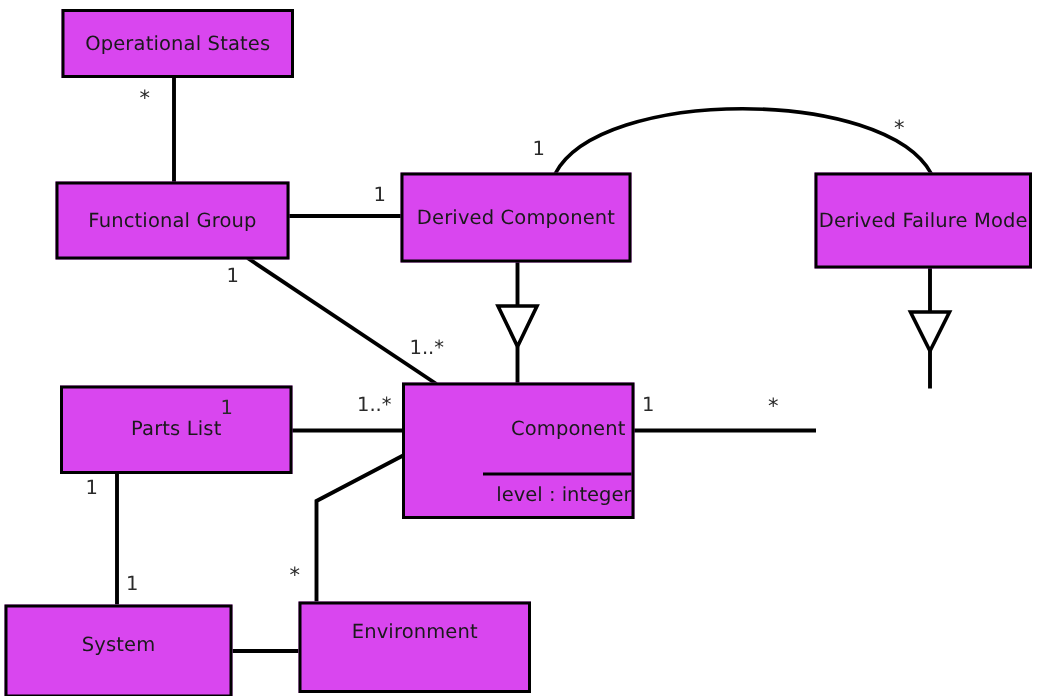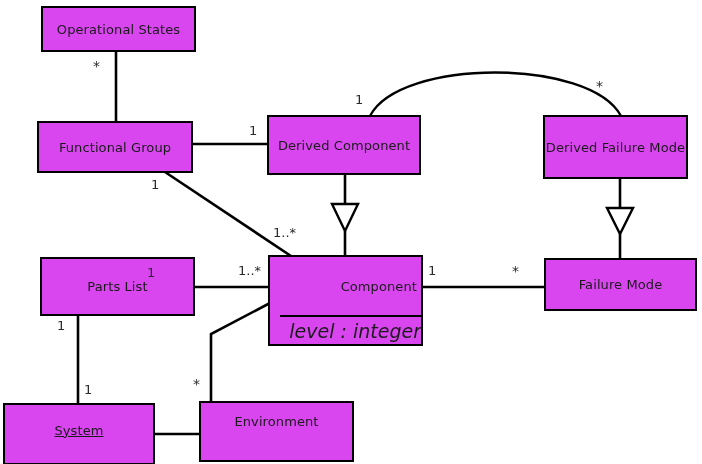--- a/index.html
+++ b/index.html
@@ -45,25 +45,24 @@
     letter-spacing: 0.1px;
     white-space: nowrap;
     padding: 0 4px;
   }
   .uml-attr-compartment {
     border-top: 2px solid #000000;
     display: flex;
     align-items: center;
     justify-content: flex-start;
     color: #1a1a1a;
-    font-size: 19px;
+    font-size: 13px;
     white-space: nowrap;
     padding-left: 9px;
     box-sizing: border-box;
-    font-style: italic;
   }
   .mult-label {
     position: absolute;
     color: #2a2a2a;
     font-size: 13px;
     line-height: 13px;
     white-space: nowrap;
     z-index: 3;
     background: transparent;
   }
@@ -123,26 +122,23 @@
 
   <div class="uml-class" style="left:2px; top:257px; width:155px; height:59px;margin-left:38px;">
     <div class="uml-name-compartment">Parts List</div>
   </div>
 
   <div class="uml-class" style="left:268px; top:255px; width:155px; height:91px;align-items:flex-end;">
     <div class="uml-name-compartment">Component</div>
     <div class="uml-attr-compartment" style="height:29px;">level : integer</div>
   </div>
 
-  <div class="uml-class" style="left:544px; top:258px; width:153px; height:53px;">
-    <div class="uml-name-compartment">Failure Mode</div>
-  </div>
 
   <div class="uml-class" style="left:3px; top:403px; width:152px; height:62px;">
-    <div class="uml-name-compartment" style="padding-bottom:8px;text-decoration:underline;">System</div>
+    <div class="uml-name-compartment" style="padding-bottom:8px;">System</div>
   </div>
 
   <div class="uml-class" style="left:199px; top:401px; width:155px; height:61px;">
     <div class="uml-name-compartment" style="padding-bottom:20px;">Environment</div>
   </div>
 
   <div class="mult-label star" style="left:93px; top:60px;">*</div>
 
   <div class="mult-label" style="left:249px; top:124px;">1</div>
 

